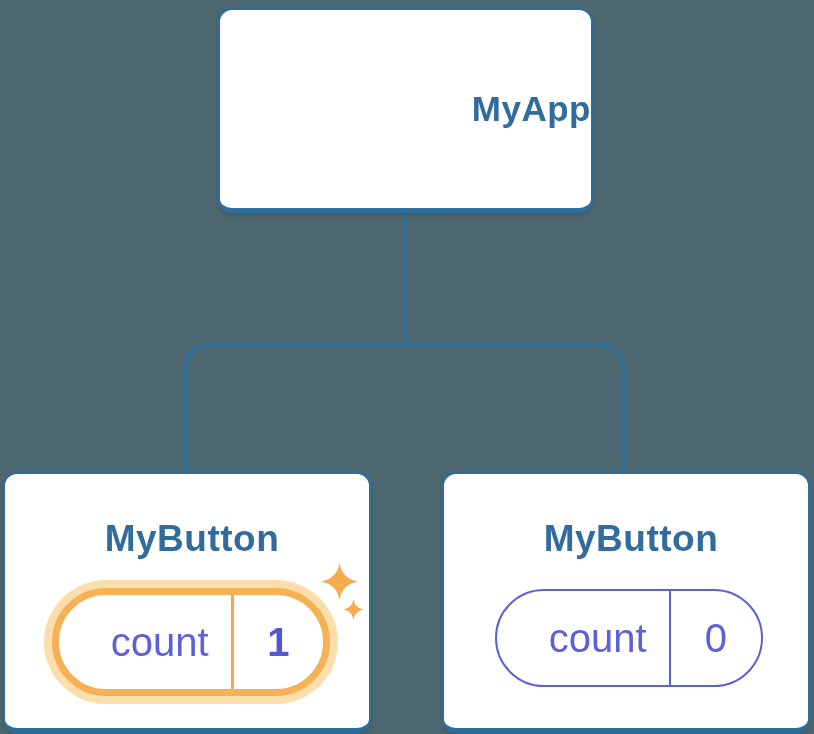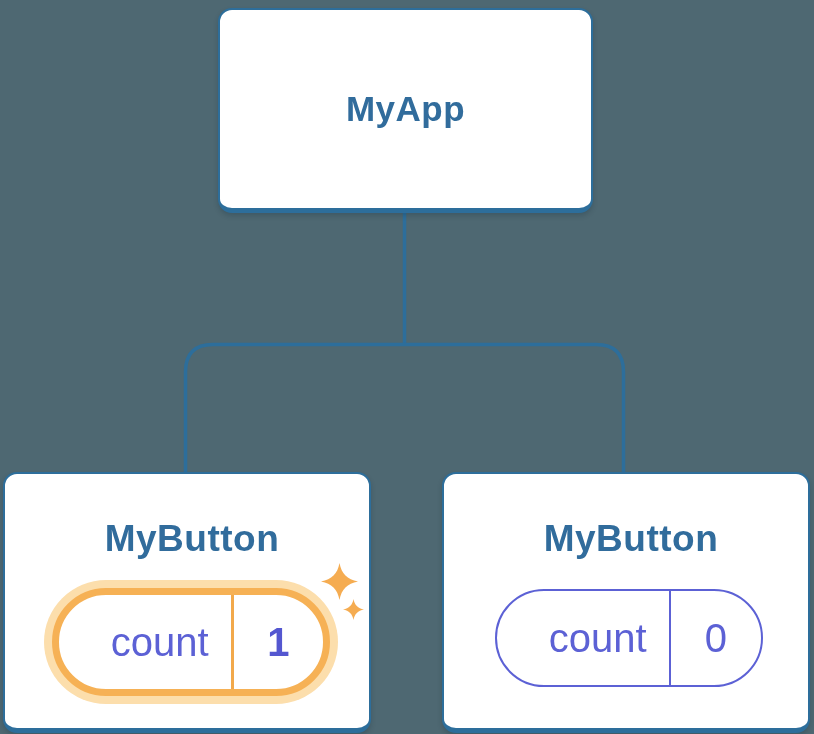--- a/index.html
+++ b/index.html
@@ -29,21 +29,21 @@
     border-radius: 14px;
     box-sizing: border-box;
     box-shadow: 0 3px 5px rgba(20, 40, 55, 0.22);
     z-index: 1;
   }
   .root-card {
     left: 218px; top: 8px;
     width: 375px; height: 205px;
     display: flex;
     align-items: center;
-    justify-content: center;
+    justify-content: flex-end;
   }
   .left-card  { left: 3px;   top: 472px; width: 368px; height: 261px; }
   .right-card { left: 442px; top: 472px; width: 368px; height: 261px; }
 
   .node-label {
     color: #316c9c;
     font-weight: bold;
     letter-spacing: 0.5px;
   }
   .root-card .node-label { font-size: 35px; }

